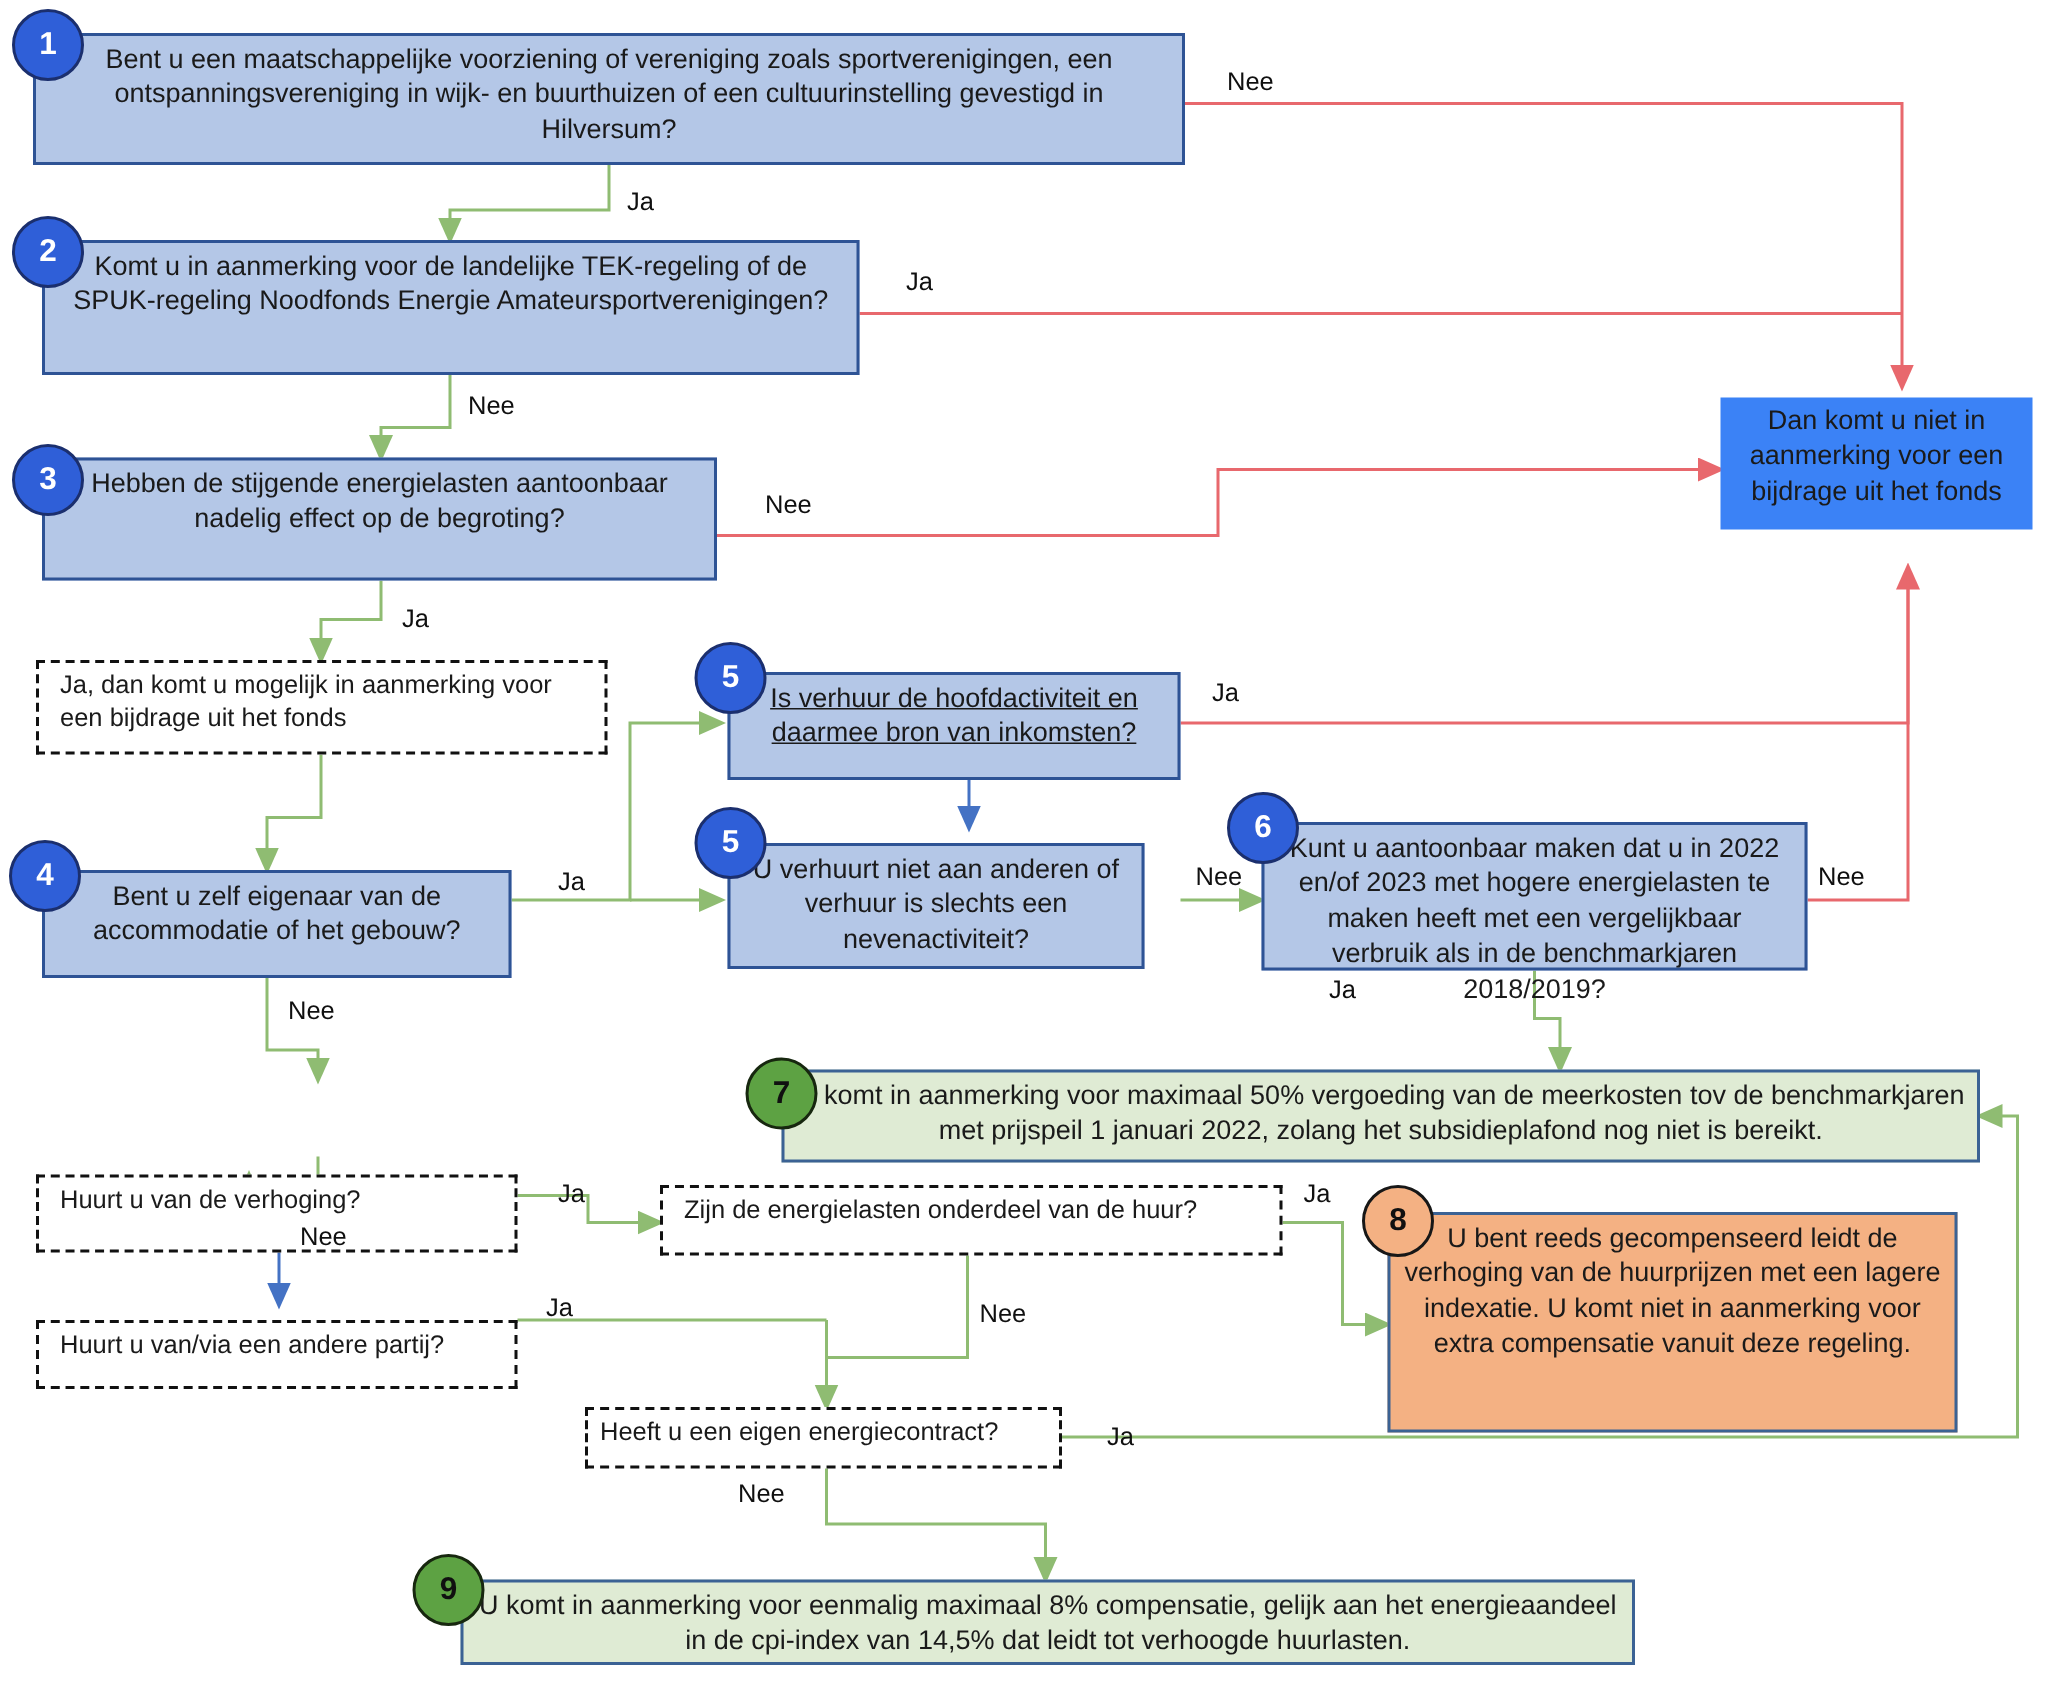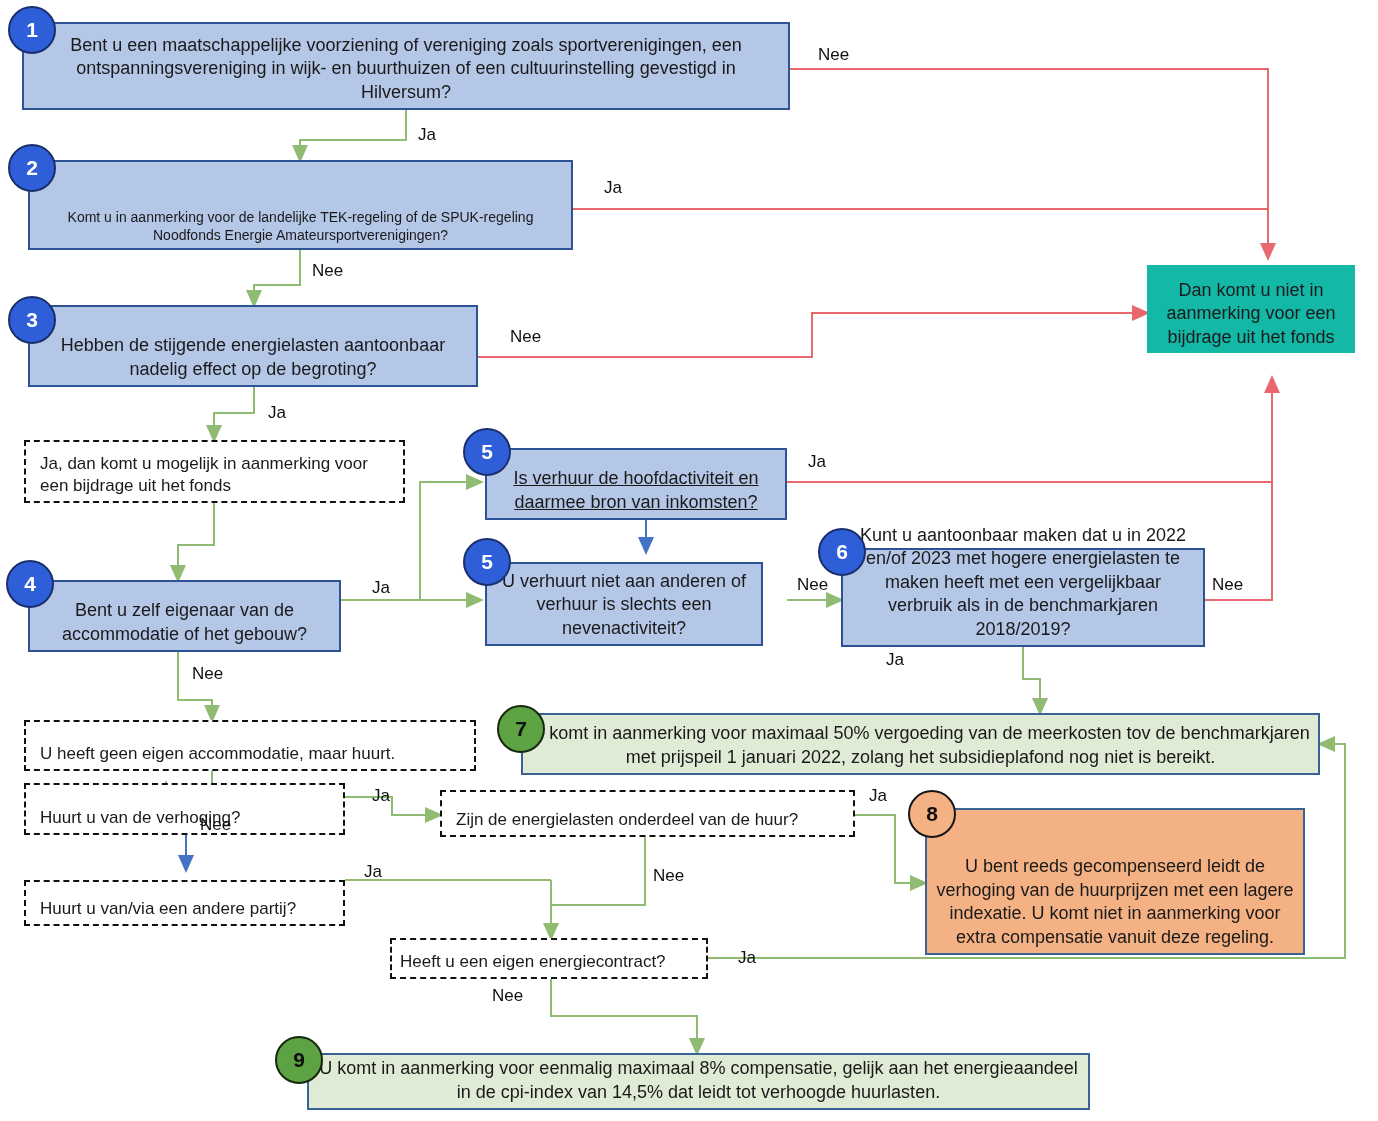--- a/index.html
+++ b/index.html
@@ -1,25 +1,25 @@
 <!DOCTYPE html>
 <html><head>
 <meta charset="utf-8">
 <style>
   html,body{margin:0;padding:0;background:#ffffff;}
   body{font-family:"Liberation Sans", sans-serif;}
   #canvas{position:relative;width:1378px;height:1121px;background:#fff;overflow:hidden;}
   #wires{position:absolute;left:0;top:0;width:1378px;height:1121px;pointer-events:none;}
 
-  .node{position:absolute;box-sizing:border-box;display:flex;align-items:flex-end;justify-content:center;
+  .node{position:absolute;box-sizing:border-box;display:flex;align-items:flex-start;justify-content:center;
         text-align:center;color:#1a1a1a;line-height:1.30;padding:4px 8px;}
   .blue{background:#b4c7e7;border:2px solid #2e5395;}
   .green{background:#dfebd4;border:2px solid #3b6294;}
   .orange{background:#f4b183;border:2px solid #3b6294;}
-  .orange-plain{background:#14b8a6;border:none;}
+  .orange-plain{background:#3b82f6;border:none;}
   .dashed{background:#ffffff;border:2.2px dashed #111111;}
 
   .badge{position:absolute;display:flex;align-items:center;justify-content:center;
          width:44px;height:44px;border-radius:50%;font-weight:600;font-size:21px;z-index:6;}
   .badge-blue{background:#2f5fd8;border:2px solid #1b2f6e;color:#ffffff;}
   .badge-green{background:#5da243;border:2px solid #17270f;color:#101010;}
   .badge-orange{background:#f4b183;border:2px solid #171717;color:#101010;}
 
   .lbl{position:absolute;font-size:17px;color:#101010;white-space:nowrap;z-index:5;}
 </style>
@@ -91,21 +91,21 @@
     </g>
   </svg>
 
   <div class="node blue" style="left:22px;top:22px;width:768px;height:88px;font-size:18px;">
     <span>Bent u een maatschappelijke voorziening of vereniging zoals sportverenigingen, een ontspanningsvereniging in wijk- en buurthuizen of een cultuurinstelling gevestigd in Hilversum?</span>
   </div>
   <div class="badge badge-blue" style="left:8px;top:6px;">
     <span>1</span>
   </div>
 
-  <div class="node blue" style="left:28px;top:160px;width:545px;height:90px;font-size:14px;">
+  <div class="node blue" style="left:28px;top:160px;width:545px;height:90px;font-size:18px;">
     <span>Komt u in aanmerking voor de landelijke TEK-regeling of de SPUK-regeling Noodfonds Energie Amateursportverenigingen?</span>
   </div>
   <div class="badge badge-blue" style="left:8px;top:144px;">
     <span>2</span>
   </div>
 
   <div class="node blue" style="left:28px;top:305px;width:450px;height:82px;font-size:18px;">
     <span>Hebben de stijgende energielasten aantoonbaar nadelig effect op de begroting?</span>
   </div>
   <div class="badge badge-blue" style="left:8px;top:296px;">
@@ -162,23 +162,20 @@
   </div>
 
   <div class="node orange-plain" style="left:1147px;top:265px;width:208px;height:88px;font-size:18px;">
     <span>Dan komt u niet in aanmerking voor een bijdrage uit het fonds</span>
   </div>
 
   <div class="node dashed" style="left:24px;top:440px;width:381px;height:63px;font-size:17px;justify-content:flex-start;text-align:left;padding-left:14px;">
     <span>Ja, dan komt u mogelijk in aanmerking voor een bijdrage uit het fonds</span>
   </div>
 
-  <div class="node dashed" style="left:24px;top:720px;width:452px;height:51px;font-size:17px;justify-content:flex-start;text-align:left;padding-left:14px;">
-    <span>U heeft geen eigen accommodatie, maar huurt.</span>
-  </div>
 
   <div class="node dashed" style="left:24px;top:783px;width:321px;height:52px;font-size:17px;justify-content:flex-start;text-align:left;padding-left:14px;">
     <span>Huurt u van de verhoging?</span>
   </div>
 
   <div class="node dashed" style="left:24px;top:880px;width:321px;height:46px;font-size:17px;justify-content:flex-start;text-align:left;padding-left:14px;">
     <span>Huurt u van/via een andere partij?</span>
   </div>
 
   <div class="node dashed" style="left:440px;top:790px;width:415px;height:47px;font-size:17px;justify-content:flex-start;text-align:left;padding-left:14px;">

